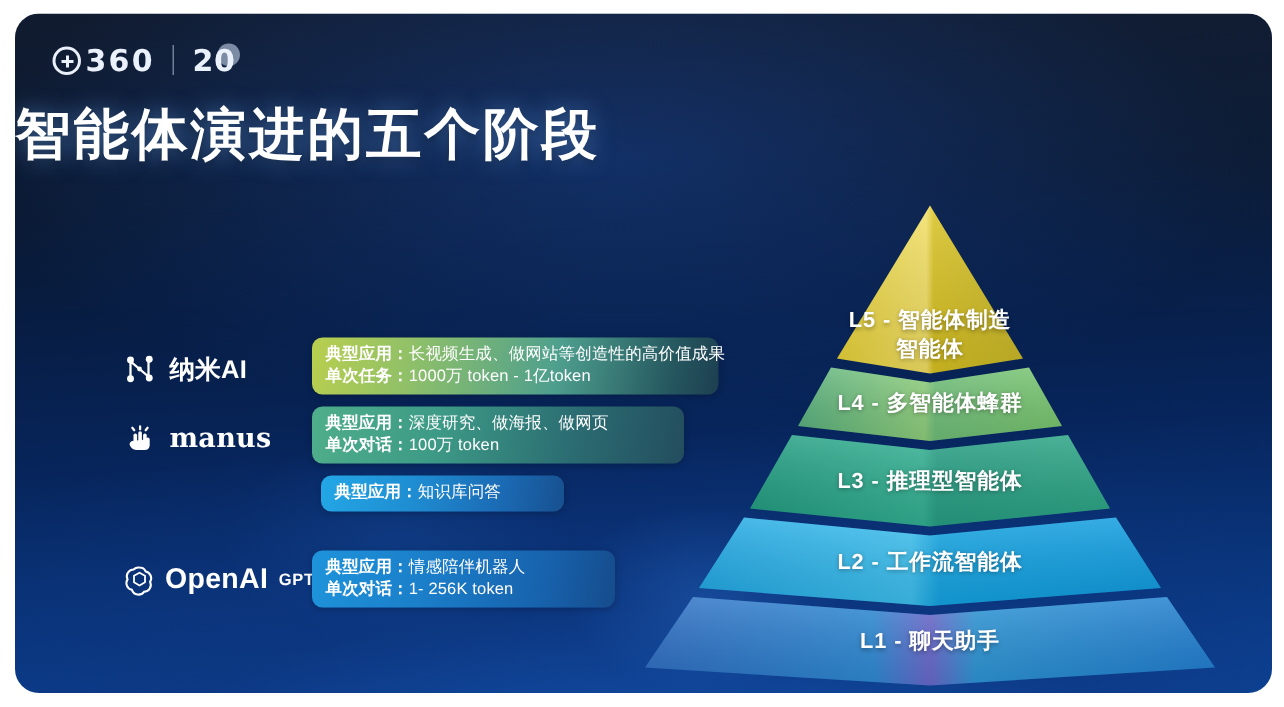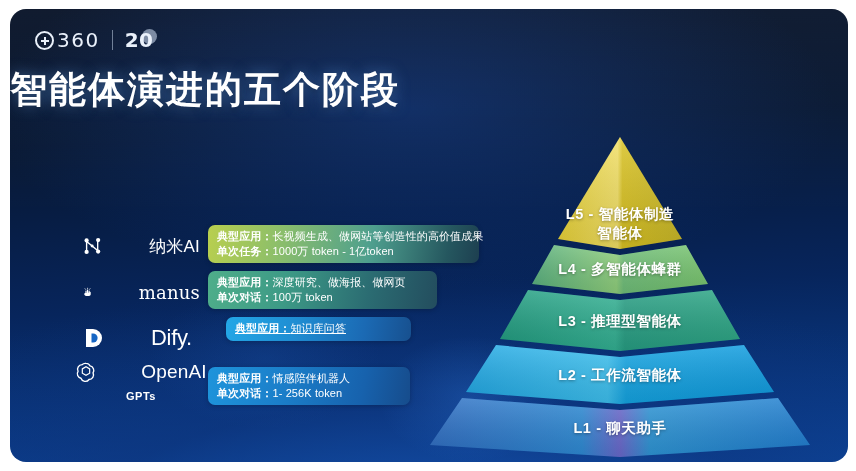--- a/index.html
+++ b/index.html
@@ -41,21 +41,21 @@
   .brand-360 .mark{
     width:19px;height:19px;border-radius:50%;
     border:2px solid #e9f0fa; position:relative; display:block;
   }
   .brand-360 .mark:before,.brand-360 .mark:after{
     content:""; position:absolute; background:#e9f0fa;
   }
   .brand-360 .mark:before{ left:3.5px; top:7.2px; width:8px; height:2px; }
   .brand-360 .mark:after{ left:6.5px; top:4.2px; width:2px; height:8px; }
   .brand-360 .word{
-    font-size:20px; letter-spacing:1.5px; font-weight:400; color:#eaf1fb;
+    font-size:20px; letter-spacing:1.5px; font-weight:700; color:#eaf1fb;
     font-family:"DejaVu Sans",sans-serif;
     line-height:1;
   }
   .brand-div{ width:1px; height:20px; background:rgba(210,225,245,.5); }
   .brand-20{
     position:relative; color:#eaf1fb; font-size:20px; font-weight:700;
     letter-spacing:.5px; line-height:1;
     font-family:"DejaVu Sans",sans-serif;
   }
   .brand-20 .halo{
@@ -75,41 +75,40 @@
   }
   
   .rows{ position:absolute; left:72px; top:214px; width:420px; }
   .row{ position:relative; height:46px; }
   .row .logo{
     position:absolute; left:0; top:0; width:118px; height:46px;
     display:flex; align-items:center; gap:7px;
     color:#ffffff;
   }
   .row .logo .lname{
-    font-size:17px; font-weight:400; color:#fff; white-space:nowrap;
+    font-size:17px; font-weight:700; color:#fff; white-space:nowrap;
     letter-spacing:.2px;
-    margin-left:38px;
-  }
-  .logo-stack{ flex-direction:column; align-items:center; gap:1px; }
+  }
+  .logo-stack{ flex-direction:row; align-items:center; gap:1px; }
   .logo-stack .sub{ font-size:11px; font-weight:700; color:#fff; letter-spacing:.5px; }
   .logo-row-inner{ display:flex; align-items:center; gap:6px; }
   .badge{
     position:absolute; top:2px;
     border-radius:7px;
     padding:4px 10px 5px 9px;
     color:#ffffff;
     line-height:1.32;
     white-space:nowrap;
     box-shadow:0 1px 5px rgba(0,0,0,.22);
   }
   .badge .ln{ display:block; font-size:11px; letter-spacing:.1px; }
   .badge .k{ font-weight:700; }
   .b1{ left:126px; width:271px; background:linear-gradient(100deg,#b9cf4e 0%,#8dbf6a 26%,#4e9f8e 60%,#25575f 88%,#1d3f50 100%); }
-  .b2{ left:126px; width:229px; background:linear-gradient(100deg,#4fae8a 0%,#3d9a86 34%,#2b6c72 70%,#234d5e 100%); }
-  .b3{ left:144px; width:185px; background:linear-gradient(100deg,#23a7e6 0%,#1f8dd2 38%,#1b6ab4 74%,#17508f 100%);text-decoration:underline; }
+  .b2{ left:126px; width:248px; background:linear-gradient(100deg,#4fae8a 0%,#3d9a86 34%,#2b6c72 70%,#234d5e 100%); }
+  .b3{ left:132px; width:162px; background:linear-gradient(100deg,#23a7e6 0%,#1f8dd2 38%,#1b6ab4 74%,#17508f 100%); }
   .b4{ left:126px; width:202px; background:linear-gradient(100deg,#1e94db 0%,#1b7ec9 38%,#1762ad 76%,#164c8c 100%); }
   
   .pyramid{ position:absolute; left:410px; top:118px; width:420px; height:330px; }
   .pyramid svg{ display:block; width:100%; height:100%; overflow:visible; }
   .plabel{
     position:absolute; text-align:center;
     color:#ffffff; font-size:14.5px; font-weight:700;
     letter-spacing:.6px; line-height:1.3;
     text-shadow:0 1px 3px rgba(0,0,0,.35);
     white-space:pre-line;
@@ -185,27 +184,20 @@
           </svg>
           <span class="lname" style="font-family:'DejaVu Serif',serif;font-size:18px;">manus</span>
         </div>
         <div class="badge b2">
           <span class="ln"><span class="k">典型应用：</span><span>深度研究、做海报、做网页</span></span>
           <span class="ln"><span class="k">单次对话：</span><span>100万 token</span></span>
         </div>
       </div>
 
       <div class="row">
-        <div class="logo">
-          <svg width="24" height="24" viewBox="0 0 24 24">
-            <path d="M4 3 h7 a9 9 0 0 1 0 18 h-7 z" fill="#ffffff"></path>
-            <path d="M9.5 7.5 h1.6 a4.5 4.5 0 0 1 0 9 h-1.6 z" fill="#1766c4"></path>
-          </svg>
-          <span class="lname" style="font-size:22px;letter-spacing:-.3px;">Dify.</span>
-        </div>
         <div class="badge b3">
           <span class="ln"><span class="k">典型应用：</span><span>知识库问答</span></span>
         </div>
       </div>
 
       <div class="row" style="height:52px;">
         <div class="logo logo-stack" style="height:52px;">
           <div class="logo-row-inner">
             <svg width="22" height="22" viewBox="0 0 24 24">
               <path d="M12 2.6a5 5 0 0 1 4.5 2.8 5 5 0 0 1 3.2 7.6 5 5 0 0 1-4.4 7.2 5 5 0 0 1-8.8-1.4 5 5 0 0 1-3.2-7.6 5 5 0 0 1 4.4-7.2 5 5 0 0 1 4.3-1.4z" fill="none" stroke="#ffffff" stroke-width="1.5"></path>

